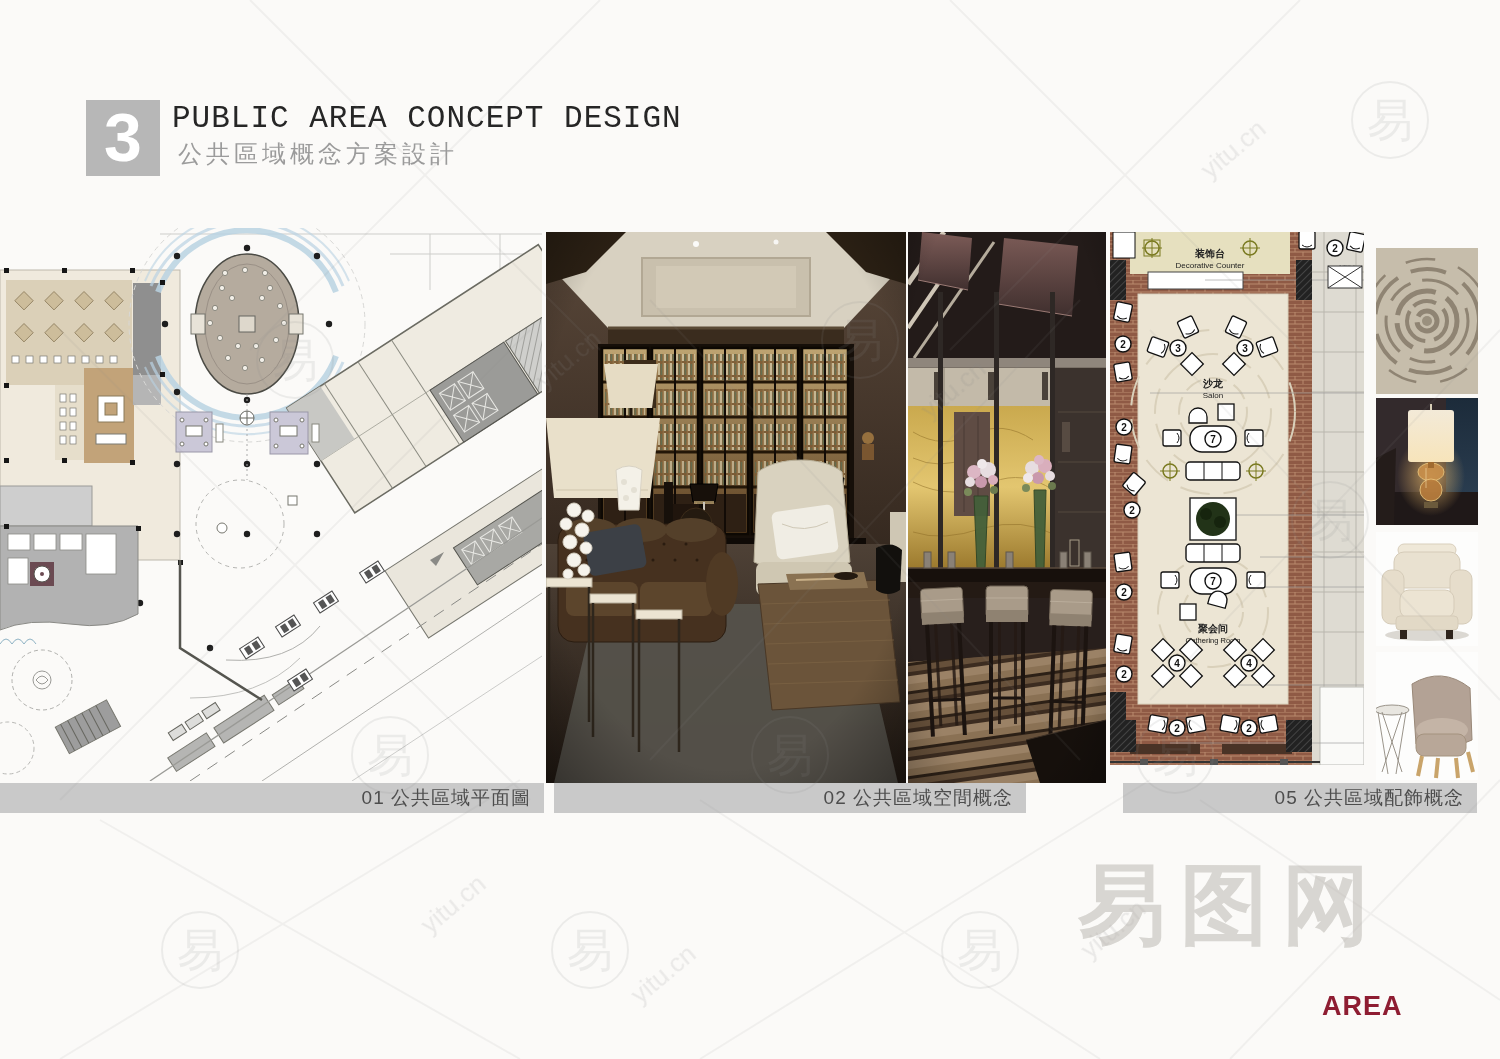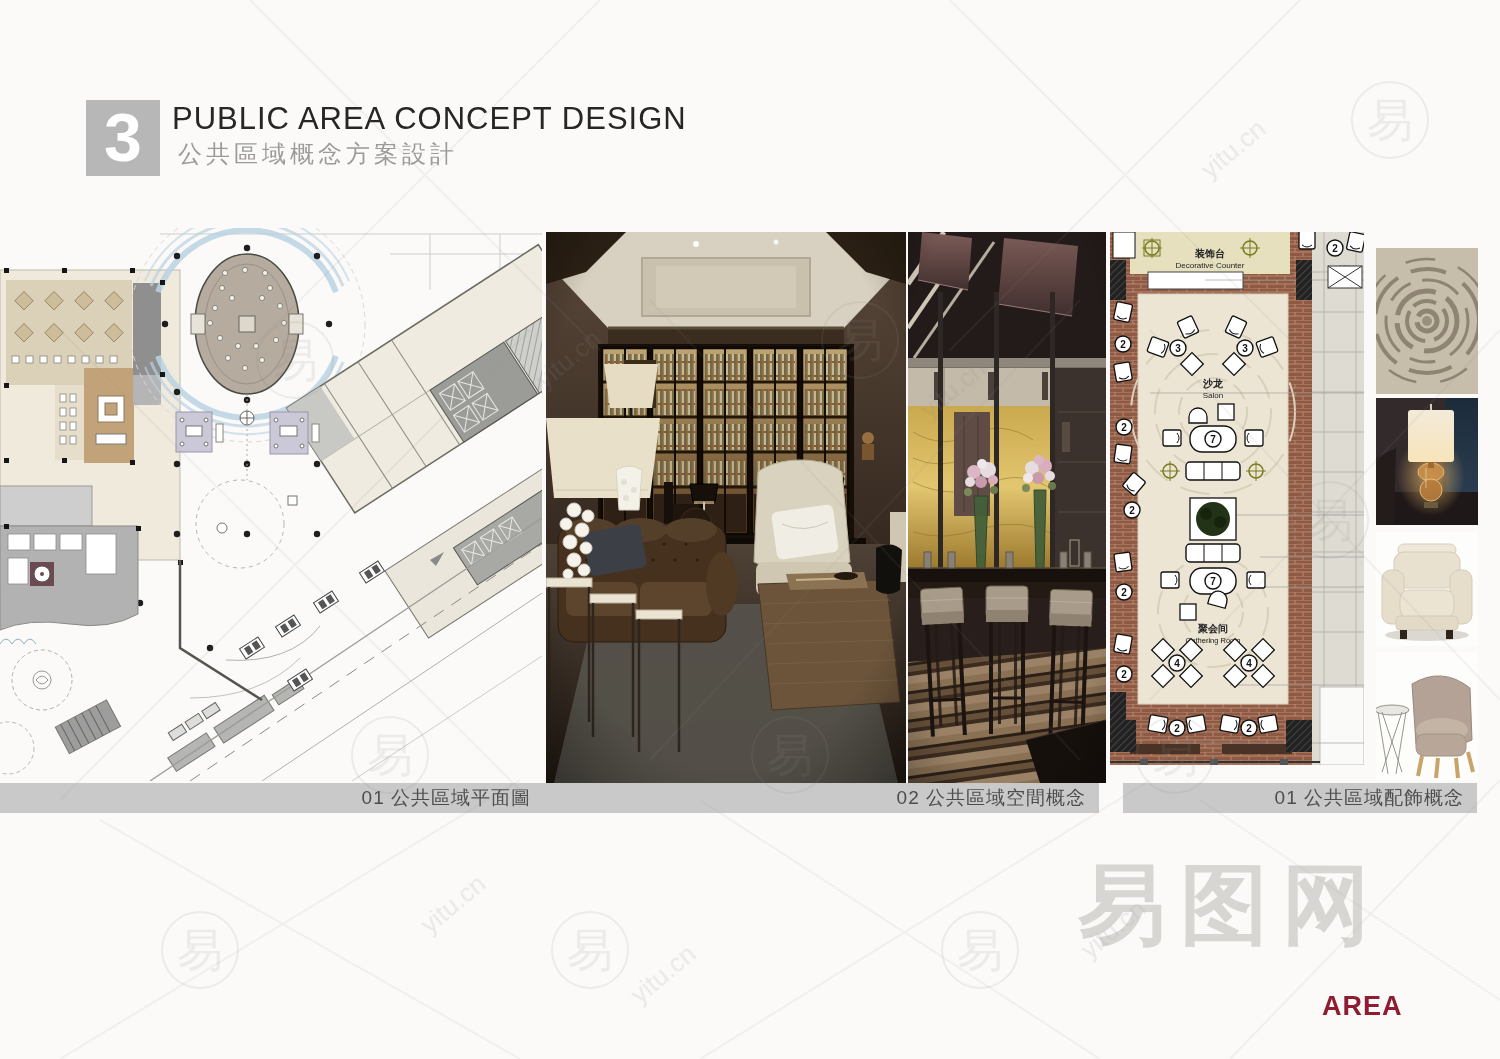--- a/index.html
+++ b/index.html
@@ -1,21 +1,21 @@
 <!DOCTYPE html>
 <html><head>
 <meta charset="utf-8">
 <style>
   html,body{margin:0;padding:0;background:#e9e9e9;}
   .slide{position:relative;width:1500px;height:1059px;background:#fbfaf8;overflow:hidden;
          font-family:"Liberation Sans",sans-serif;margin:0 auto;}
   .abs{position:absolute;}
   .num-box{left:86px;top:100px;width:74px;height:76px;background:#b7b7b7;color:#ffffff;
            font-size:68px;line-height:74px;text-align:center;font-weight:bold;}
-  .title{left:172px;top:101px;font-size:31px;color:#262626;letter-spacing:1px;font-weight:400;}
+  .title{left:172px;top:101px;font-size:31px;color:#262626;letter-spacing:1px;font-weight:400;font-family:Liberation Mono, monospace;}
   .subtitle{left:178px;top:138px;font-size:24px;color:#9b9b9b;letter-spacing:4px;}
   .caption{top:783px;height:30px;background:#c9c9c9;color:#4d4d4d;font-size:19px;line-height:30px;
            text-align:right;padding-right:13px;box-sizing:border-box;letter-spacing:1px;}
   .logo{left:1322px;top:991px;font-size:27px;font-weight:bold;color:#8e1d32;letter-spacing:1px;}
   svg{display:block;}
   .wm{pointer-events:none;}
 </style>
 </head>
 <body>
 
@@ -866,22 +866,22 @@
     <path d="M36,32 q30,-18 58,4 L96,88 q-28,14 -56,4 Z" fill="#b3a295" stroke="#998878"></path>
     <ellipse cx="66" cy="78" rx="26" ry="12" fill="#c4b4a6"></ellipse>
     <rect x="40" y="82" width="50" height="22" rx="8" fill="#b8a798" stroke="#a4937f"></rect>
     <line x1="46" y1="104" x2="42" y2="124" stroke="#c9a46a" stroke-width="4"></line>
     <line x1="62" y1="106" x2="60" y2="126" stroke="#c9a46a" stroke-width="4"></line>
     <line x1="80" y1="106" x2="82" y2="126" stroke="#c9a46a" stroke-width="4"></line>
     <line x1="92" y1="100" x2="97" y2="120" stroke="#c9a46a" stroke-width="4"></line>
   </svg>
 
   <div class="abs caption" style="left:0;width:544px">01 公共區域平面圖</div>
-  <div class="abs caption" style="left:536px;width:563px">02 公共區域空間概念</div>
-  <div class="abs caption" style="left:1123px;width:354px">01 公共區域配飾概念</div>
+  <div class="abs caption" style="left:554px;width:472px">02 公共區域空間概念</div>
+  <div class="abs caption" style="left:1123px;width:354px">05 公共區域配飾概念</div>
 
   <div class="abs logo">AREA</div>
 
   <svg class="abs wm" style="left:0;top:0" width="1500" height="1059" viewBox="0 0 1500 1059">
     <g stroke="#8a8a8a" stroke-width="2" opacity="0.09">
       <path d="M250,0 L600,350 M600,0 L250,350 M950,0 L1300,350 M1300,0 L950,350"></path>
       <path d="M60,330 L530,800 M530,330 L60,800 M650,300 L1080,760 M1080,300 L650,760"></path>
       <path d="M1150,330 L1500,700 M1500,330 L1150,700"></path>
       <path d="M100,820 L520,1059 M520,780 L60,1059 M700,800 L1100,1059 M1150,780 L700,1059"></path>
       <path d="M1200,800 L1500,1000 M1500,780 L1230,1059"></path>

